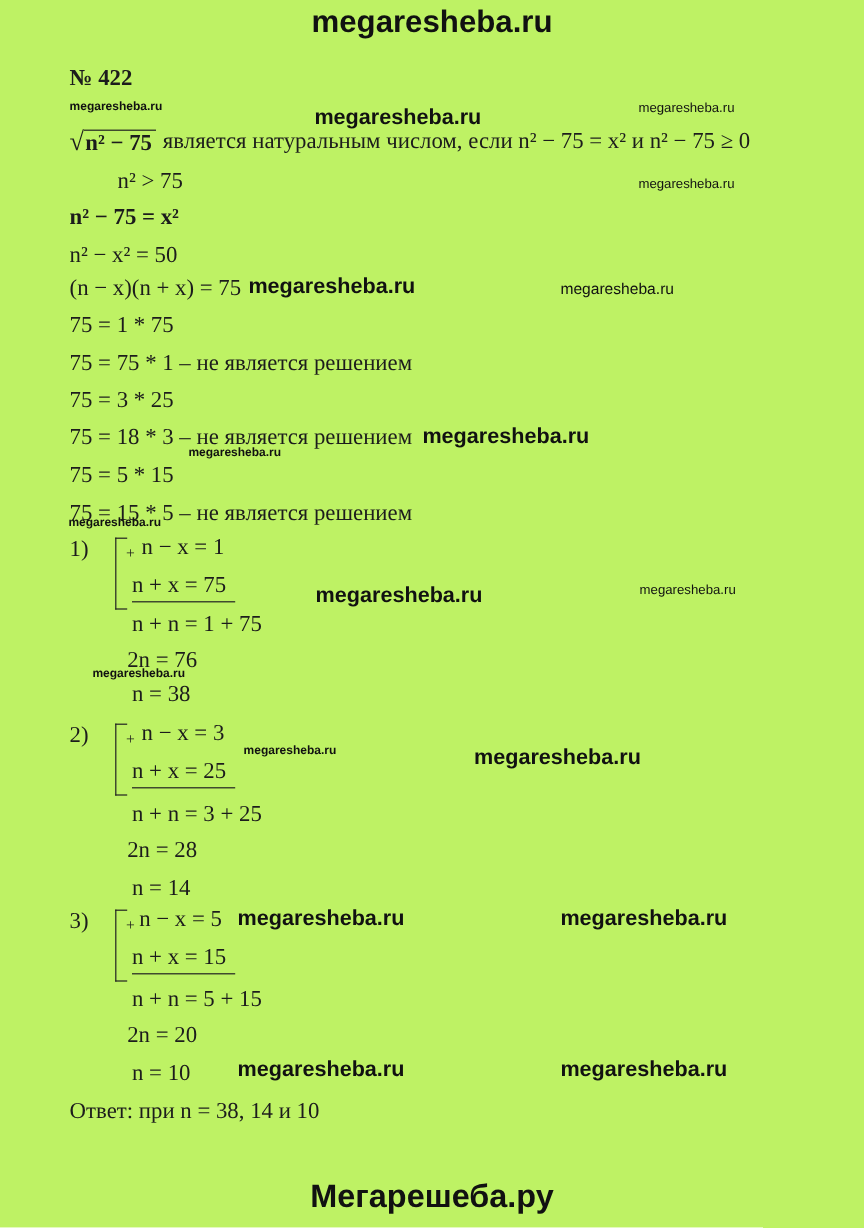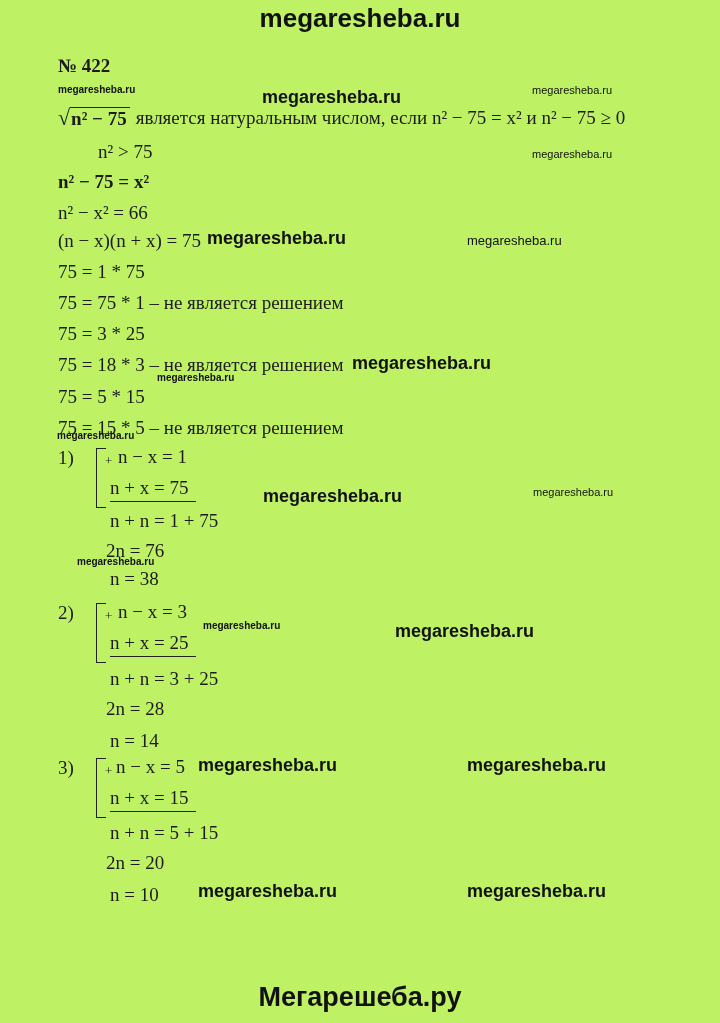--- a/index.html
+++ b/index.html
@@ -52,21 +52,21 @@
   <div class="l wm wm-s" style="left:532px; top:84px;">megaresheba.ru</div>
   <div class="l wm wm-s" style="left:532px; top:148px;">megaresheba.ru</div>
 
   <div class="l math intro-line" style="left:58px; top:105px;">
     <span class="sqrt"><span class="sqrt-sign">√</span><span class="radicand">n² − 75</span></span>
     <span>является натуральным числом, если n² − 75 = x² и n² − 75 ≥ 0</span>
   </div>
 
   <div class="l math" style="left:58px; top:141px;margin-left:40px;">n² &gt; 75</div>
   <div class="l math" style="left:58px; top:171px;font-weight:bold;">n² − 75 = x²</div>
-  <div class="l math" style="left:58px; top:202px;">n² − x² = 66</div>
+  <div class="l math" style="left:58px; top:202px;">n² − x² = 50</div>
   <div class="l math" style="left:58px; top:230px;">(n − x)(n + x) = 75</div>
   <div class="l wm wm-lg" style="left:207px; top:228px;">megaresheba.ru</div>
   <div class="l wm wm-md" style="left:467px; top:233px;">megaresheba.ru</div>
   <div class="l math" style="left:58px; top:261px;">75 = 1 * 75</div>
   <div class="l math" style="left:58px; top:292px;">75 = 75 * 1 – не является решением</div>
   <div class="l math" style="left:58px; top:323px;">75 = 3 * 25</div>
   <div class="l math" style="left:58px; top:354px;">75 = 18 * 3 – не является решением</div>
   <div class="l wm wm-lg" style="left:352px; top:353px;">megaresheba.ru</div>
   <div class="l wm wm-xs" style="left:157px; top:372px;">megaresheba.ru</div>
   <div class="l math" style="left:58px; top:386px;">75 = 5 * 15</div>
@@ -102,16 +102,17 @@
   <div class="l math" style="left:116px; top:756px;">n − x = 5</div>
   <div class="l wm wm-lg" style="left:198px; top:755px;">megaresheba.ru</div>
   <div class="l wm wm-lg" style="left:467px; top:755px;">megaresheba.ru</div>
   <div class="l math underlined" style="left:110px; top:787px;">n + x = 15</div>
   <div class="l math" style="left:110px; top:822px;">n + n = 5 + 15</div>
   <div class="l math" style="left:106px; top:852px;">2n = 20</div>
   <div class="l math" style="left:110px; top:884px;">n = 10</div>
   <div class="l wm wm-lg" style="left:198px; top:881px;">megaresheba.ru</div>
   <div class="l wm wm-lg" style="left:467px; top:881px;">megaresheba.ru</div>
 
+  <div class="l math" style="left:58px; top:916px;">Ответ: при n = 38, 14 и 10</div>
 
   <div class="l footer-brand centered" style="top:982px;">Мегарешеба.ру</div>
 
 </div>
 
 </body></html>

